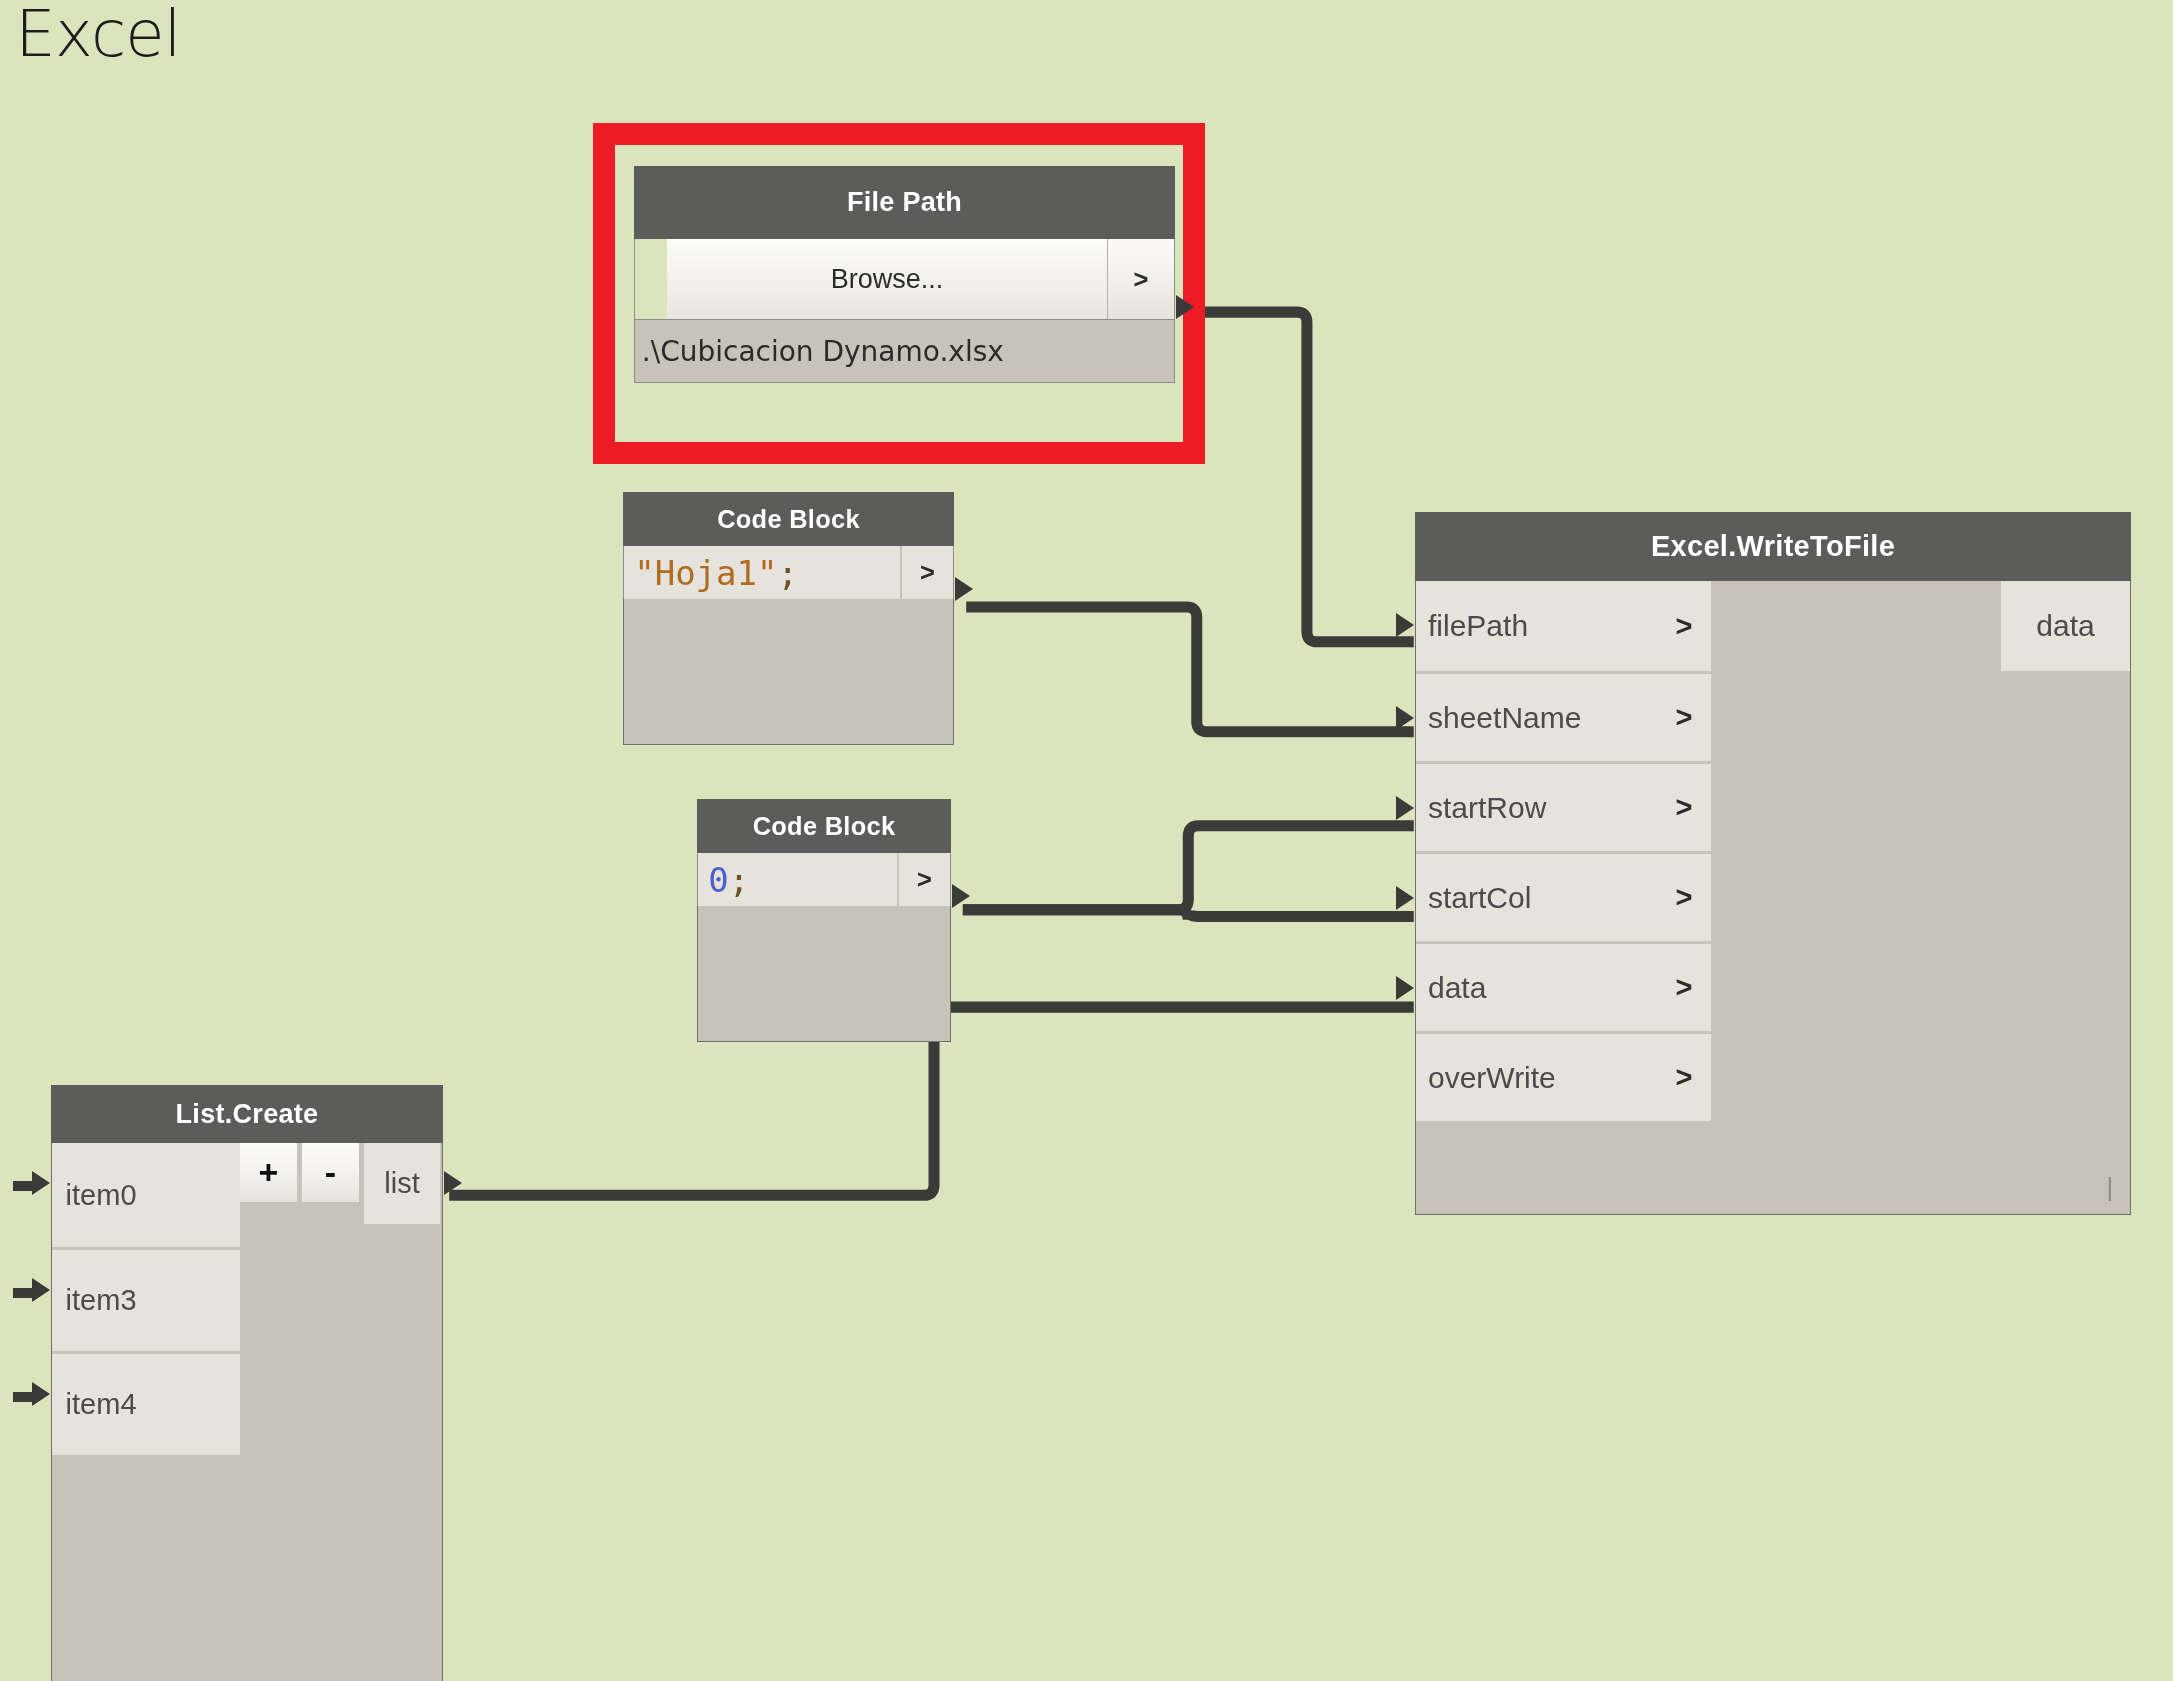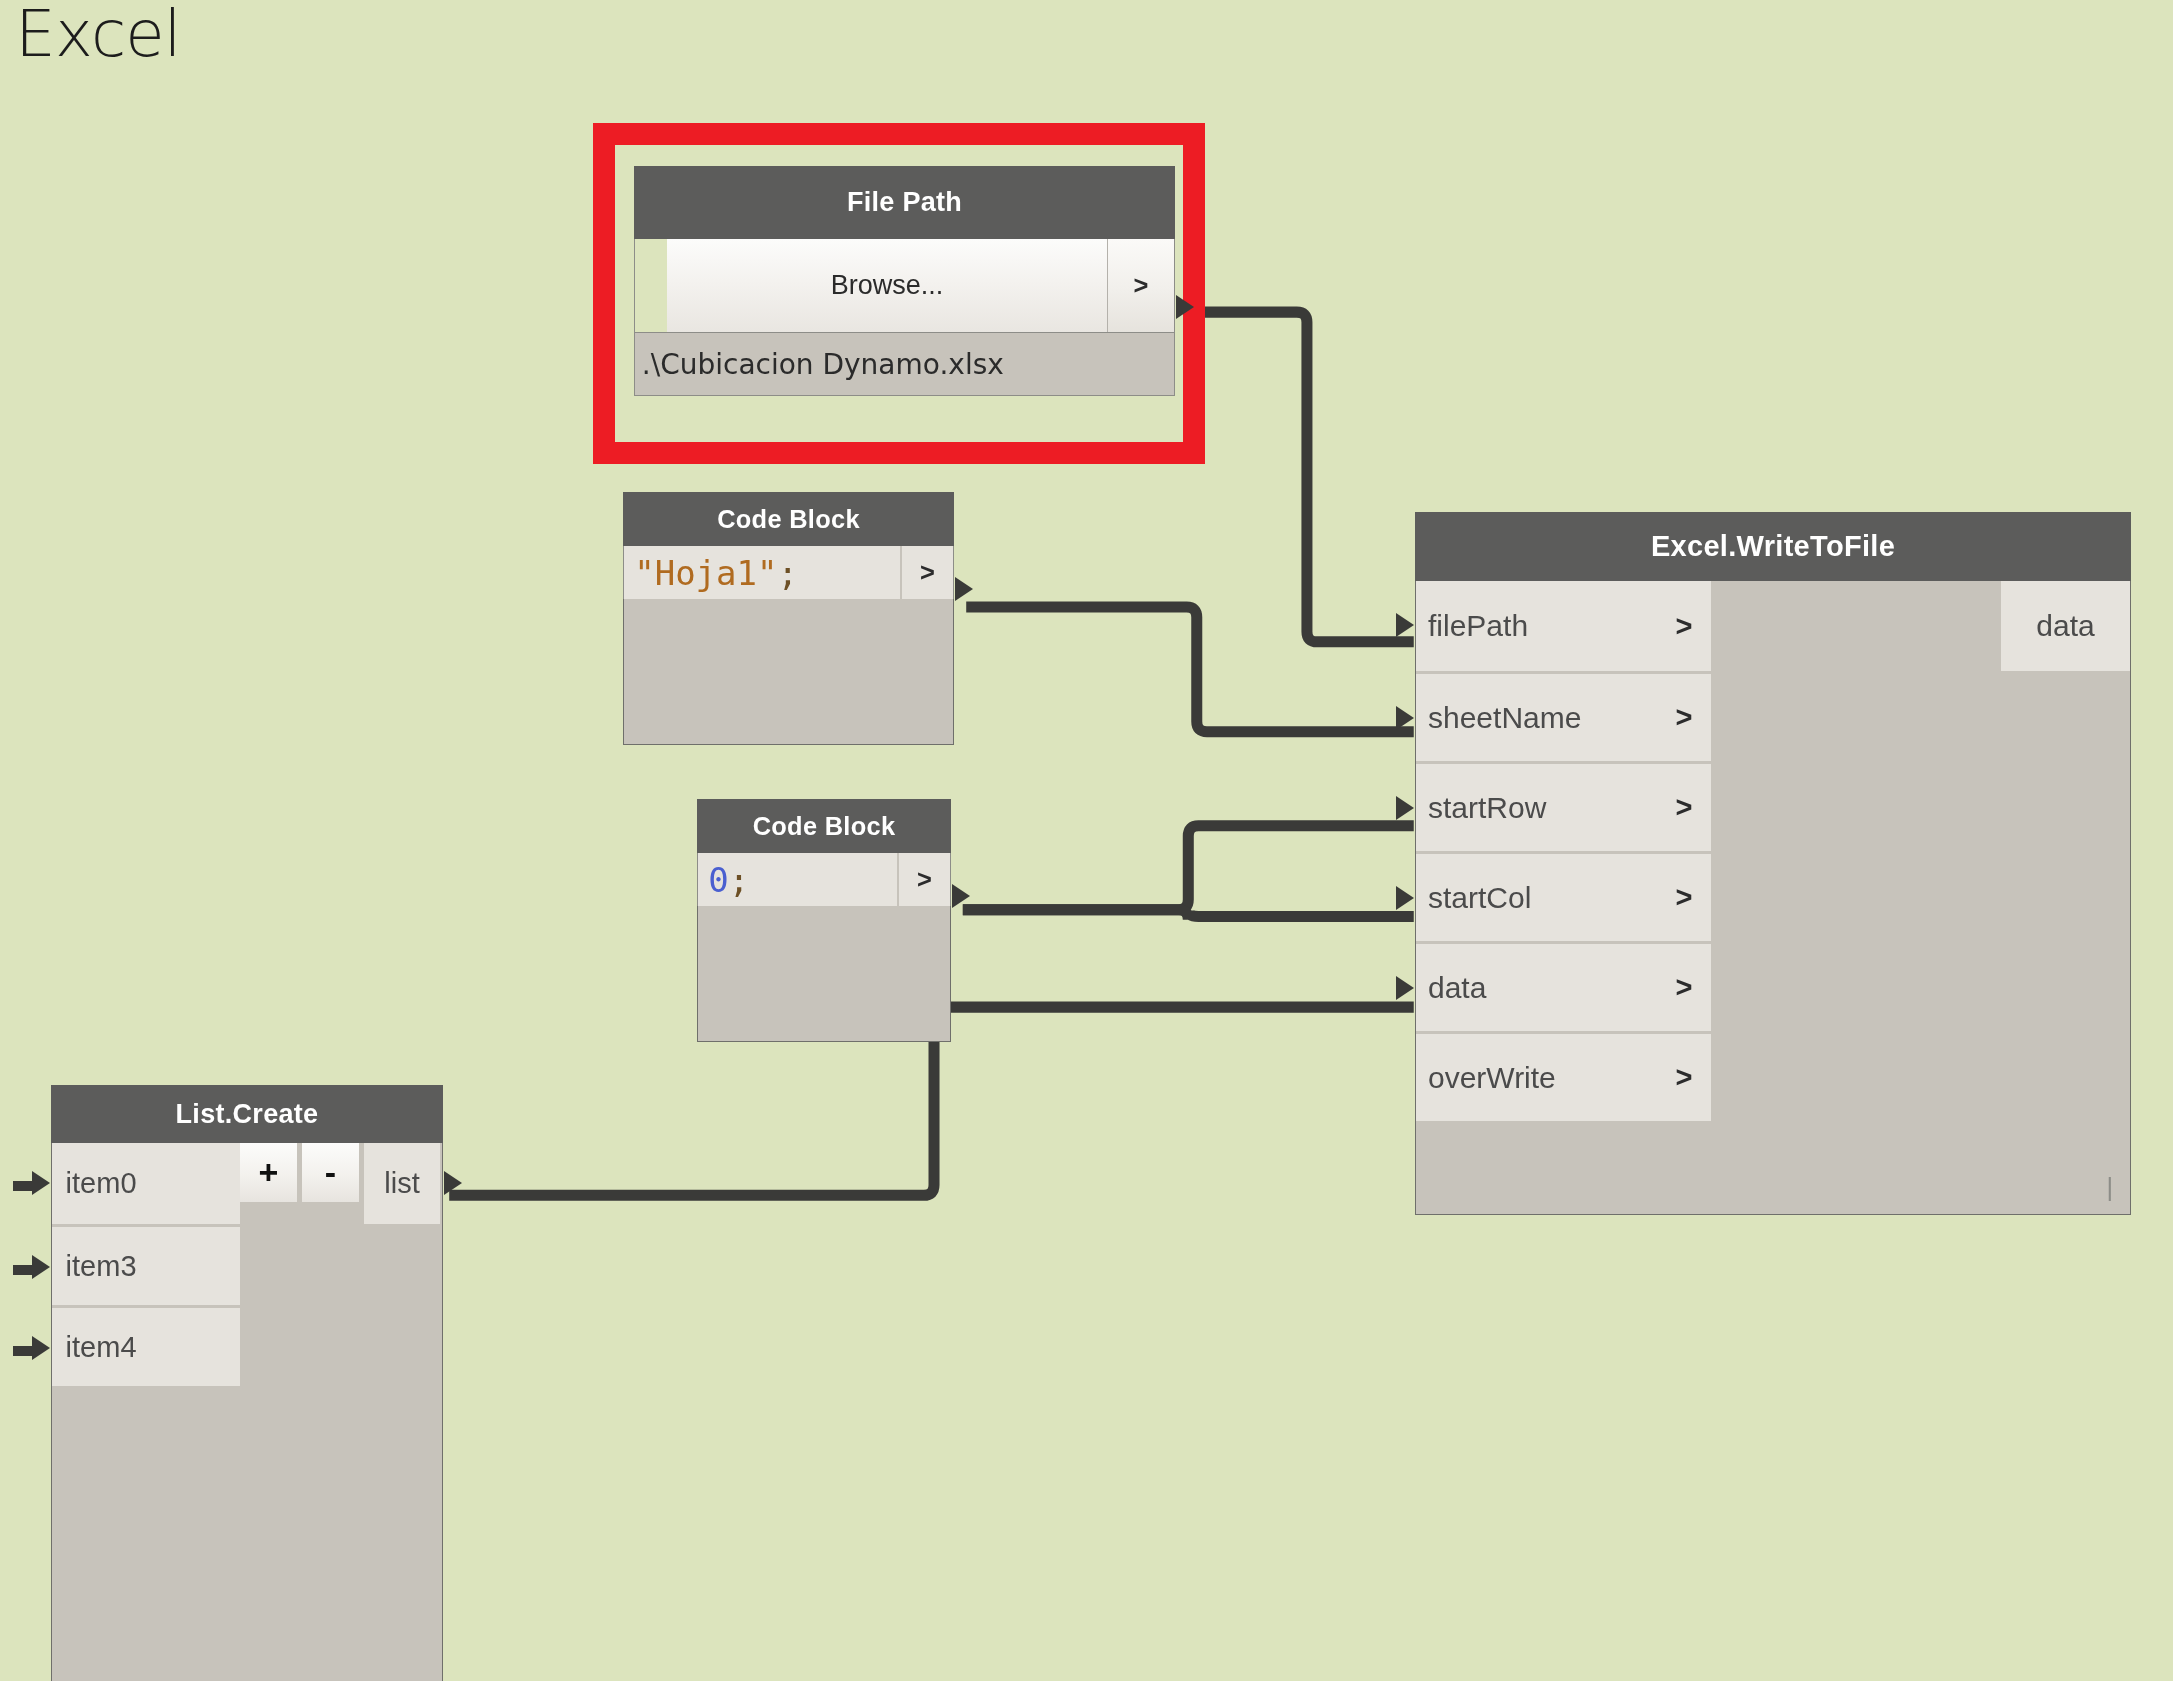--- a/index.html
+++ b/index.html
@@ -57,21 +57,21 @@
   }
 
   
   #filepath-highlight {
     position:absolute; left:593px; top:123px; width:612px; height:341px;
     border:22px solid #ed1c24; background:transparent;
   }
   #node-filepath { left:634px; top:166px; width:541px; }
   #node-filepath .node-hdr { height:73px; font-size:27px; }
   #fp-browse-row {
-    display:flex; height:94px;
+    display:flex; height:81px;
     border:1.7px solid #8d8d88; border-top:none;padding-left:32px;
   }
   #fp-browse {
     flex:1; display:flex; align-items:center; justify-content:center;
     font-size:27px; color:#2b2b2b;
     background:linear-gradient(#fcfcfb 0%, #f4f2ef 45%, #e9e6e1 100%);
     border-right:1.7px solid #b4b1ab;
   }
   #fp-arrowbox {
     width:66px; display:flex; align-items:center; justify-content:center;
@@ -139,21 +139,21 @@
 
   
   #node-list { left:51px; top:1085px; width:392px; }
   #node-list .node-hdr { height:58px; font-size:27px; }
   #list-body {
     position:relative; background:#c7c3bb;
     border:1.7px solid #6f6f6b; border-top:none;
     height:539px;
   }
   #list-items { position:absolute; left:0; top:0; width:188px; }
-  #list-items .row { height:81px; }
+  #list-items .row { height:104px; }
   #list-items .row-label { font-size:29px; padding-left:13.6px; }
   .lc-btn {
     position:absolute; top:0; width:59px; height:59px;
     background:linear-gradient(#fcfcfb 0%, #f3f1ed 55%, #e7e4df 100%);
     display:flex; align-items:center; justify-content:center;
     font-size:34px; font-weight:bold; color:#111;
     border-right:2.5px solid #c7c3bb;
   }
   #lc-plus  { left:188px; }
   #lc-minus { left:250px; }

